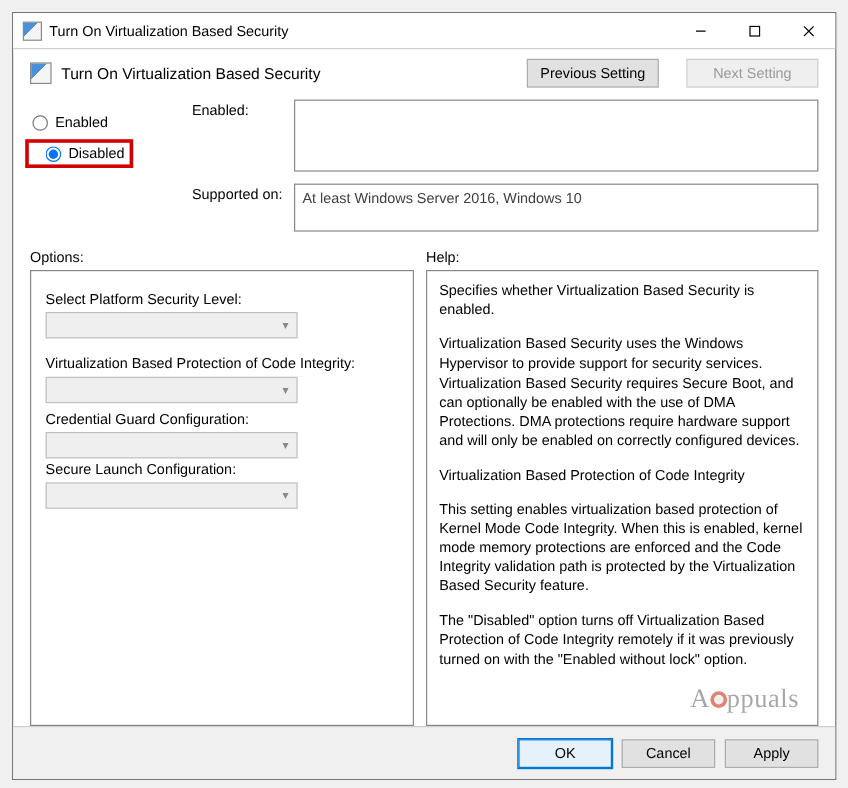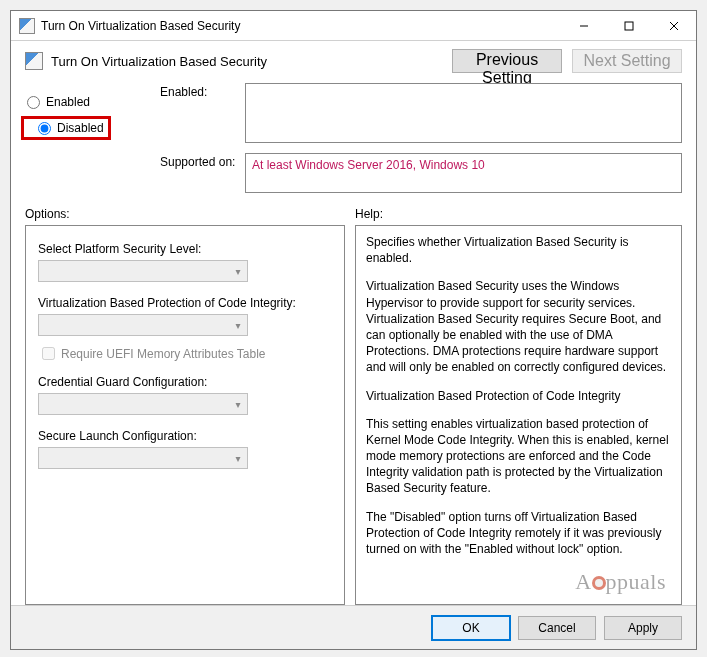--- a/index.html
+++ b/index.html
@@ -57,22 +57,22 @@
     width: 18px; height: 18px;
     margin-right: 8px;
     background: linear-gradient(135deg,#4a90d9 40%,#f5f5f5 40%);
     border: 1px solid #888;
   }
   .header .htitle { font-size: 13px; flex: 1; }
   .navbtn {
     width: 110px; height: 24px;
     border: 1px solid #adadad;
     background: #e1e1e1;
-    font-size: 16px;
-    margin-left: 10px;
+    font-size: 12px;
+    margin-left: 23px;
     cursor: pointer;
   }
   .navbtn:disabled {
     color: #9a9a9a;
     background: #efefef;
     border-color: #cfcfcf;
     cursor: default;
   }
 
   
@@ -117,21 +117,21 @@
     resize: none;
   }
   .supported-box {
     height: 40px;
     width: 100%;
     border: 1px solid #888;
     background: #fff;
     overflow-y: scroll;
     padding: 4px 6px;
     font-size: 12px;
-    color: #be185d;
+    color: #404040;
   }
 
   
   .section-labels {
     display: flex;
     padding: 14px 14px 4px 14px;
     font-size: 12px;
   }
   .section-labels .l1 { width: 330px; }
   .section-labels .l2 { flex: 1; }
@@ -290,31 +290,27 @@
       <div class="opt-label">Select Platform Security Level:</div>
       <div class="opt-select">
           <span class="chev">▾</span>
         </div>
 
       <div class="opt-label" style="margin-top:14px">Virtualization Based Protection of Code Integrity:</div>
       <div class="opt-select">
           <span class="chev">▾</span>
         </div>
 
-      <label class="opt-check">
-        <input type="checkbox" disabled="" style="">
-        <span>Require UEFI Memory Attributes Table</span>
-      </label>
 
       <div class="opt-label">Credential Guard Configuration:</div>
       <div class="opt-select">
           <span class="chev">▾</span>
         </div>
 
-      <div class="opt-label" style="margin-top:14px">Secure Launch Configuration:</div>
+      <div class="opt-label" style="margin-top:2px">Secure Launch Configuration:</div>
       <div class="opt-select">
           <span class="chev">▾</span>
         </div>
     </div>
 
     <div class="help-pane">
       <p>Specifies whether Virtualization Based Security is enabled.</p>
       <p>Virtualization Based Security uses the Windows Hypervisor to provide support for security services. Virtualization Based Security requires Secure Boot, and can optionally be enabled with the use of DMA Protections. DMA protections require hardware support and will only be enabled on correctly configured devices.</p>
       <p>Virtualization Based Protection of Code Integrity</p>
       <p>This setting enables virtualization based protection of Kernel Mode Code Integrity. When this is enabled, kernel mode memory protections are enforced and the Code Integrity validation path is protected by the Virtualization Based Security feature.</p>

